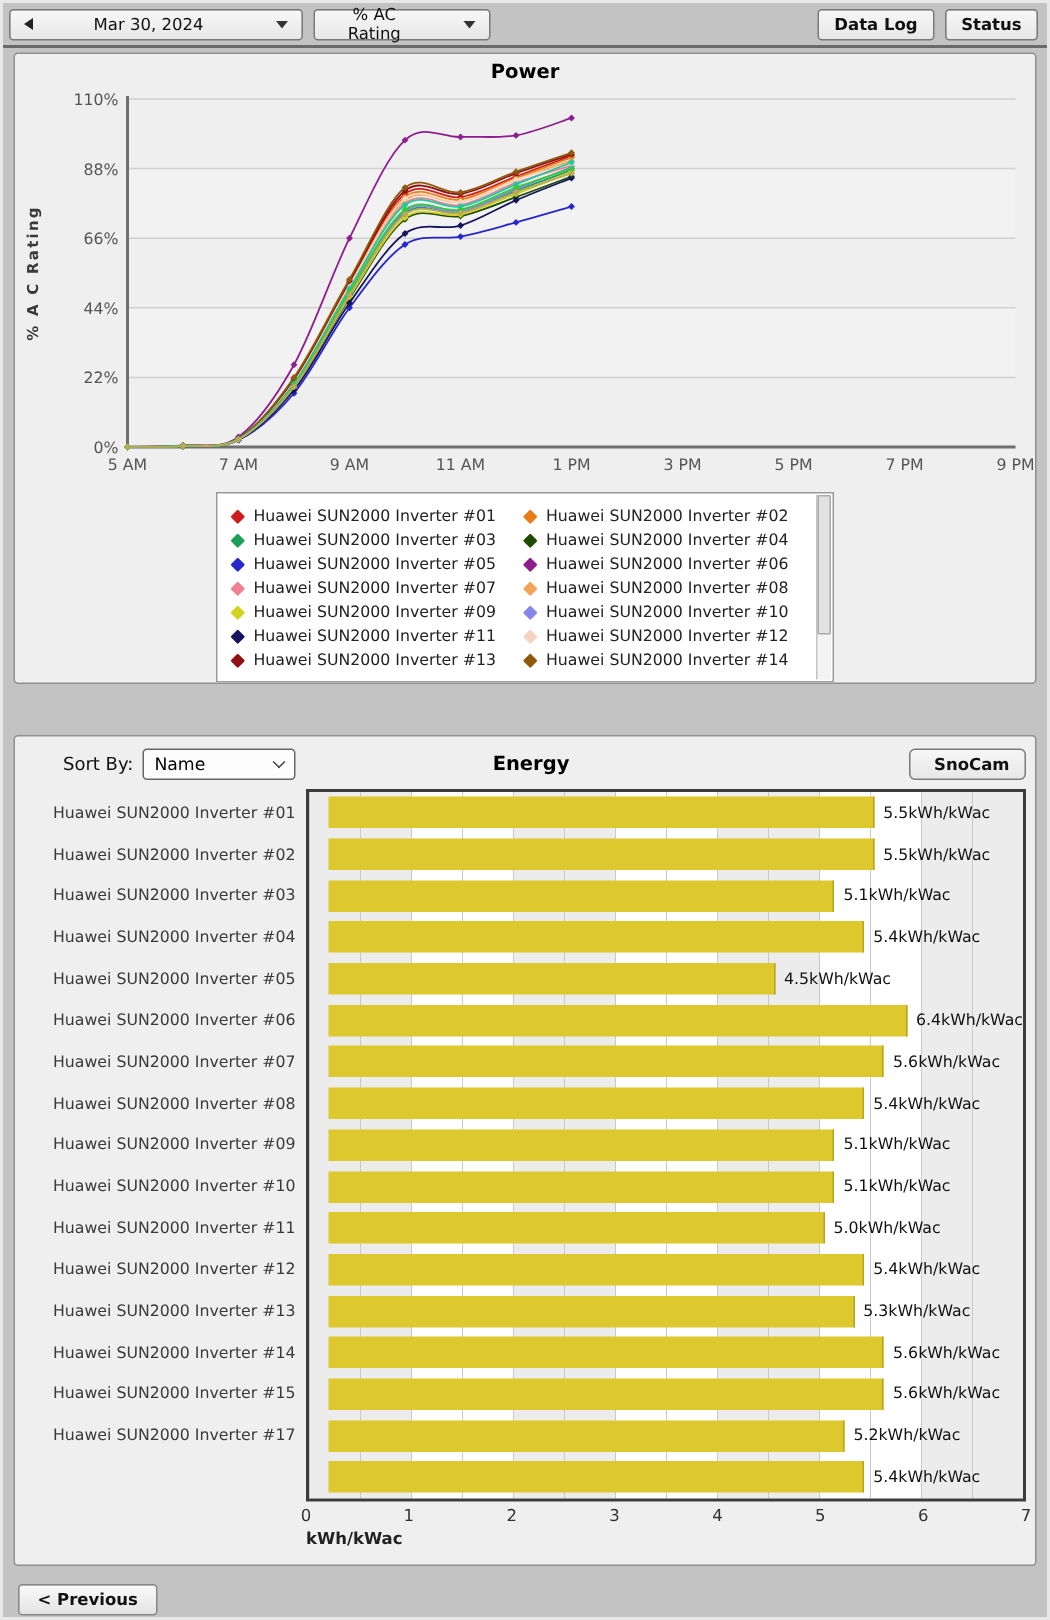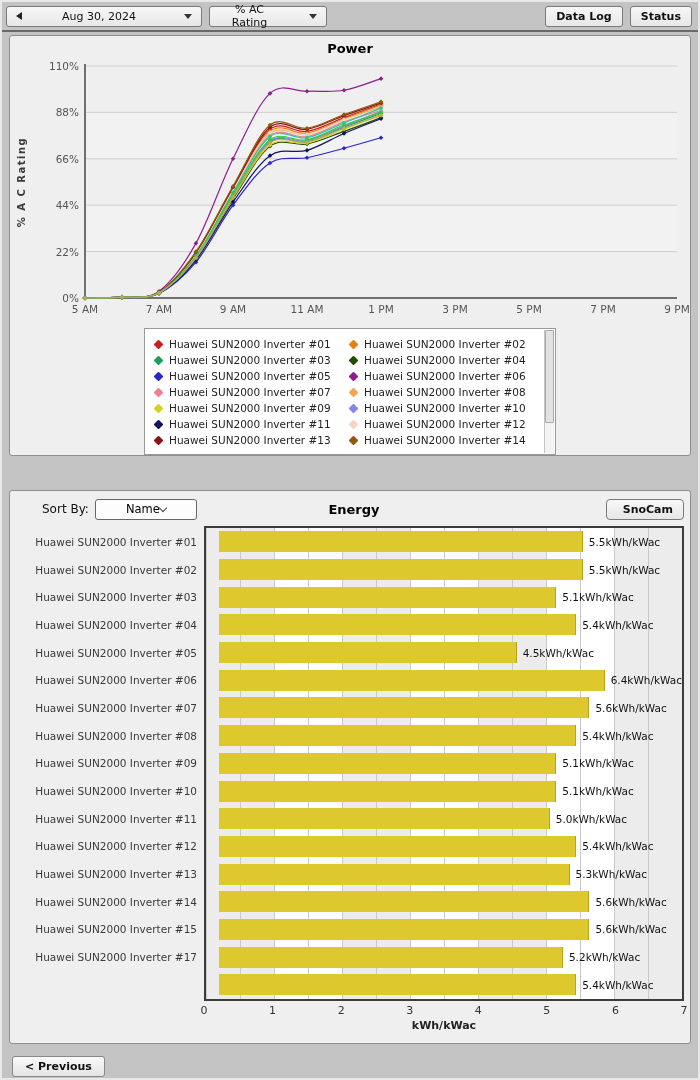--- a/index.html
+++ b/index.html
@@ -65,21 +65,21 @@
   .legend-thumb{
     position:absolute;top:0;left:0;right:0;height:76%;
     background:#e2e2e2;border:1px solid #aaa;border-radius:1px;
   }
 
   
   .energy-panel{margin-top:34px;height:554px;padding:5px 6px 4px 6px;}
   .energy-header{position:relative;display:flex;align-items:center;height:26px;margin-left:24px;}
   .sortby-label{font-size:12px;color:#111;margin:0 6px 0 2px;}
   .select{
-    display:flex;align-items:center;justify-content:center;
+    display:flex;align-items:center;justify-content:space-between;
     width:102px;height:21px;padding:0 7px;
     background:#fdfdfd;border:1px solid #666;border-radius:3px;
     font-size:11.5px;color:#000;cursor:pointer;
   }
   .chev{width:6px;height:6px;border-right:1.5px solid #444;border-bottom:1.5px solid #444;transform:rotate(45deg);margin-top:-3px;}
   .energy-title{
     position:absolute;left:0;right:16px;text-align:center;
     font-size:13px;font-weight:bold;color:#000;pointer-events:none;
   }
   .snocam{margin-left:auto;border-radius:4px;padding-left:16px;}
@@ -101,41 +101,41 @@
   }
   .bar-row{height:27.7px;display:flex;align-items:center;}
   .bar{height:21px;background:#ddc82d;border-right:1px solid #b7a41a;}
   .bar-val{font-size:10.5px;color:#111;margin-left:6px;white-space:nowrap;}
 
   .energy-xaxis{position:relative;height:17px;margin-left:188px;margin-right:0;}
   .energy-xaxis .tick{
     position:absolute;top:3px;transform:translateX(-50%);
     font-size:11px;color:#333;
   }
-  .energy-xlabel{margin-left:188px;text-align:center;font-size:11px;font-weight:bold;color:#222;height:18px;line-height:16px;}
+  .energy-xlabel{margin-left:188px;font-size:11px;font-weight:bold;color:#222;height:18px;line-height:16px;}
 
   
   .prev-btn{
     margin:12px 0 0 10px;
     background:linear-gradient(#fafafa,#e3e3e3);
     border:1px solid #888;border-radius:3px;
     font-family:inherit;font-size:11px;font-weight:bold;color:#111;
     padding:3px 12px;cursor:pointer;
   }
 </style>
 </head>
 <body>
 
 
 
 <div class="toolbar">
   <div class="tb-left">
     <button class="tb-btn date-nav">
       <span class="tri-left"></span>
-      <span class="date-text">Aug 30, 2024</span>
+      <span class="date-text">Mar 30, 2024</span>
       <span class="tri-down"></span>
     </button>
     <button class="tb-btn metric">
       <span>% AC Rating</span>
       <span class="tri-down"></span>
     </button>
   </div>
   <div class="tb-right">
     <button class="tb-btn bold">Data Log</button>
     <button class="tb-btn bold">Status</button>

